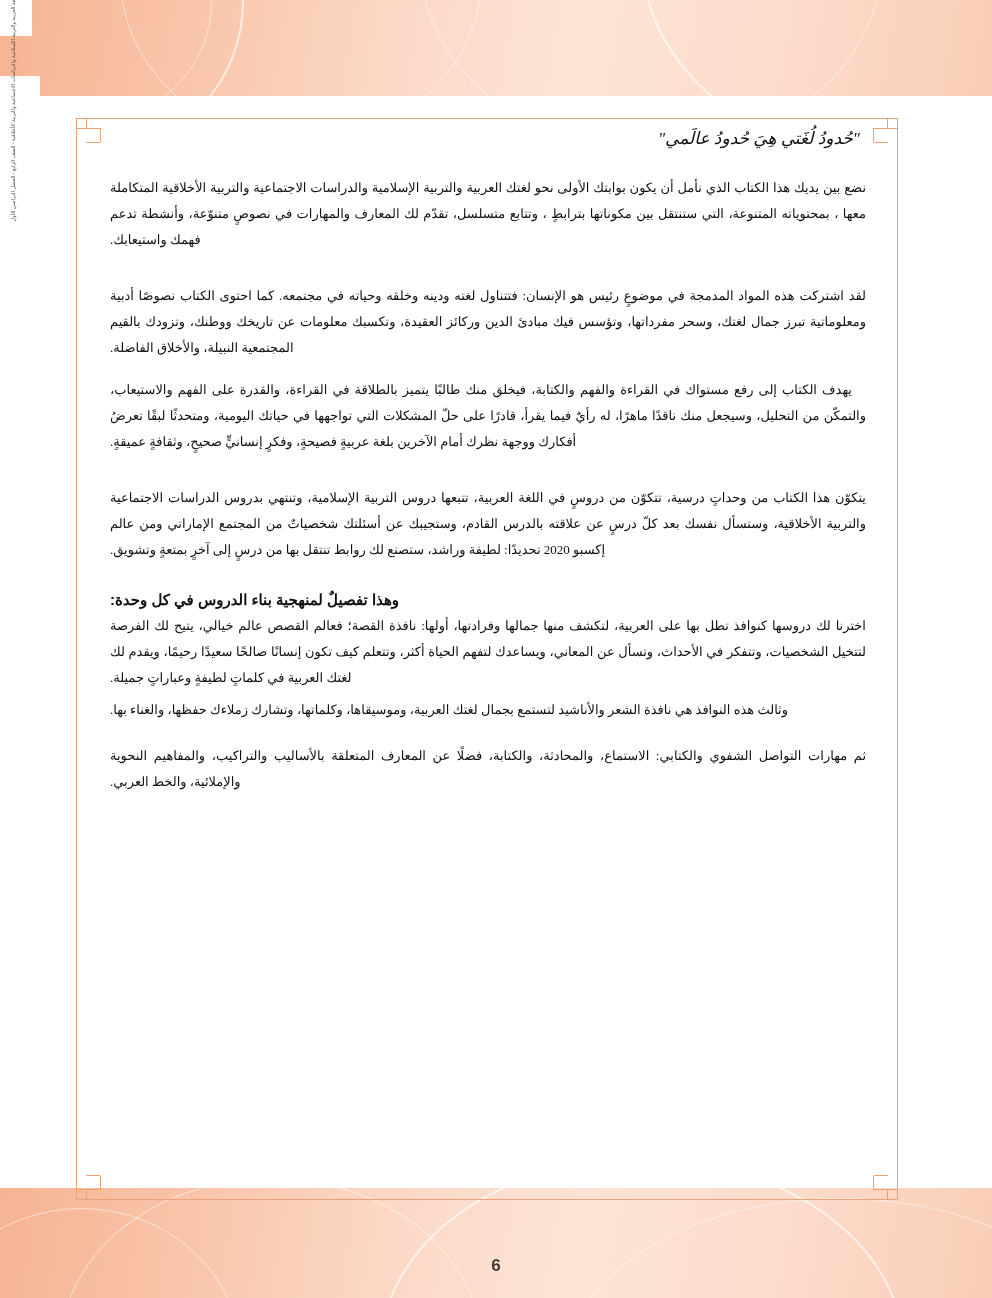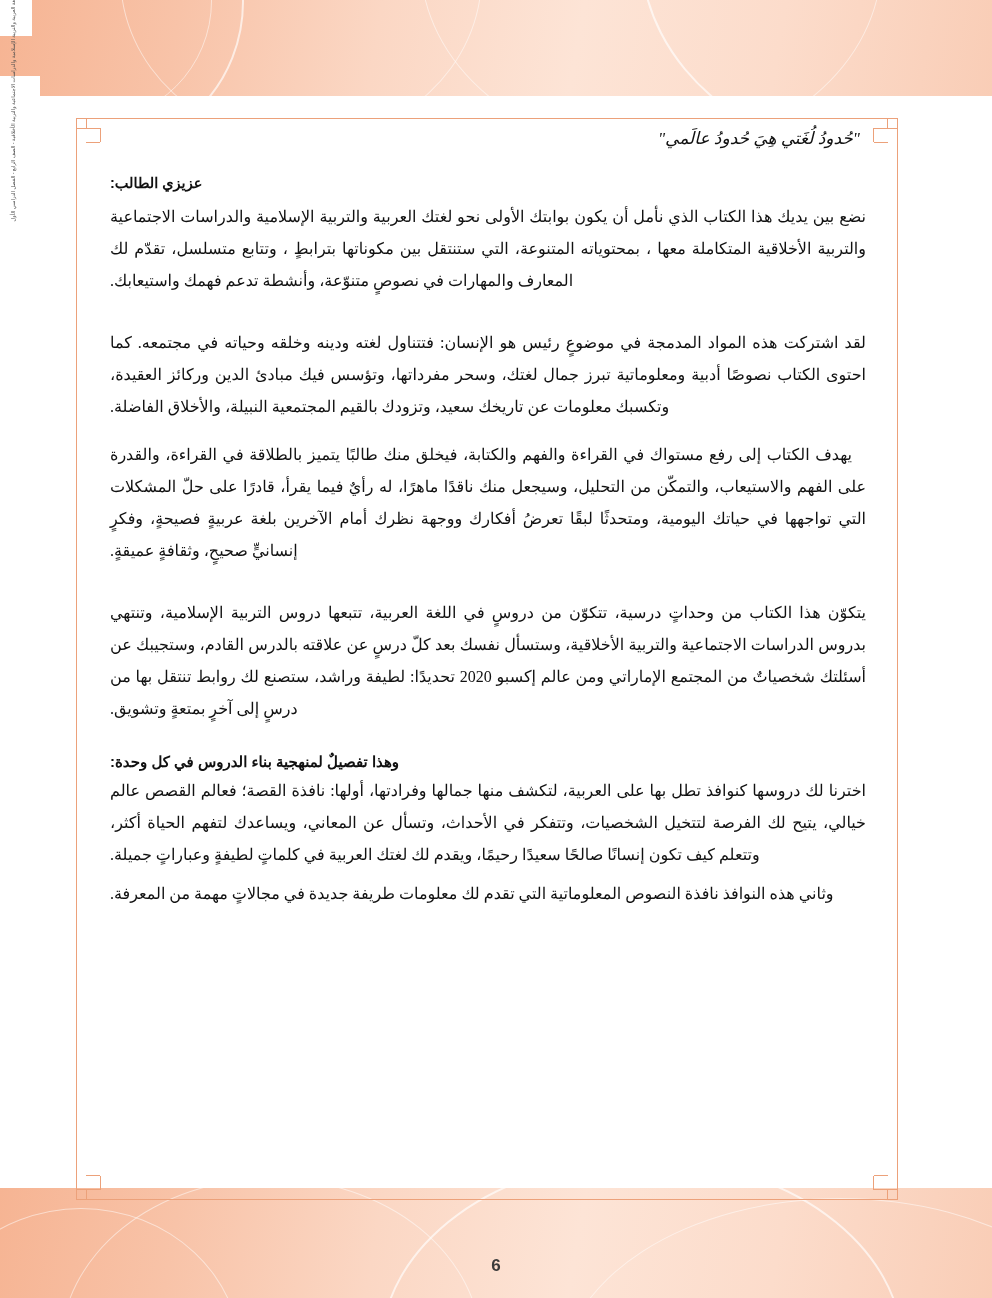--- a/index.html
+++ b/index.html
@@ -132,21 +132,21 @@
     padding-right: 6px;
   }
   .salutation {
     font-family: "Liberation Sans", sans-serif;
     font-weight: bold;
     font-size: 14.5px;
     text-align: left;
     margin: 0 0 10px 0;
   }
   p.body {
-    font-size: 16px;
+    font-size: 13px;
     line-height: 2.0;
     text-align: justify;
     text-align-last: left;
     margin: 0 0 16px 0;
   }
   p.body.indent { text-indent: 14px; margin-top: 7px; }
   p.body.tight { margin-bottom: 6px; }
   .gap { height: 14px; }
   .heading {
     font-family: "Liberation Sans", sans-serif;
@@ -226,39 +226,39 @@
         <i class="h s3"></i>
         <i class="v s4"></i>
     </div>
   </div>
 
   <div class="content">
 
 
     <div class="quote">"حُدودُ لُغَتي هِيَ حُدودُ عالَمي"</div>
 
-    <div class="salutation">عزيزي الطالب:</div>
 
     <p class="body">نضع بين يديك هذا الكتاب الذي نأمل أن يكون بوابتك الأولى نحو لغتك العربية والتربية الإسلامية والدراسات الاجتماعية والتربية الأخلاقية المتكاملة معها ، بمحتوياته المتنوعة، التي ستنتقل بين مكوناتها بترابطٍ ، وتتابع متسلسل، تقدّم لك المعارف والمهارات في نصوصٍ متنوّعة، وأنشطة تدعم فهمك واستيعابك.</p>
 
     <div class="gap"></div>
 
-    <p class="body">لقد اشتركت هذه المواد المدمجة في موضوعٍ رئيس هو الإنسان: فتتناول لغته ودينه وخلقه وحياته في مجتمعه. كما احتوى الكتاب نصوصًا أدبية ومعلوماتية تبرز جمال لغتك، وسحر مفرداتها، وتؤسس فيك مبادئ الدين وركائز العقيدة، وتكسبك معلومات عن تاريخك سعيد، وتزودك بالقيم المجتمعية النبيلة، والأخلاق الفاضلة.</p>
+    <p class="body">لقد اشتركت هذه المواد المدمجة في موضوعٍ رئيس هو الإنسان: فتتناول لغته ودينه وخلقه وحياته في مجتمعه. كما احتوى الكتاب نصوصًا أدبية ومعلوماتية تبرز جمال لغتك، وسحر مفرداتها، وتؤسس فيك مبادئ الدين وركائز العقيدة، وتكسبك معلومات عن تاريخك ووطنك، وتزودك بالقيم المجتمعية النبيلة، والأخلاق الفاضلة.</p>
 
     <p class="body indent">يهدف الكتاب إلى رفع مستواك في القراءة والفهم والكتابة، فيخلق منك طالبًا يتميز بالطلاقة في القراءة، والقدرة على الفهم والاستيعاب، والتمكّن من التحليل، وسيجعل منك ناقدًا ماهرًا، له رأيٌ فيما يقرأ، قادرًا على حلّ المشكلات التي تواجهها في حياتك اليومية، ومتحدثًا لبقًا تعرضُ أفكارك ووجهة نظرك أمام الآخرين بلغة عربيةٍ فصيحةٍ، وفكرٍ إنسانيٍّ صحيحٍ، وثقافةٍ عميقةٍ.</p>
 
     <div class="gap"></div>
 
     <p class="body">يتكوّن هذا الكتاب من وحداتٍ درسية، تتكوّن من دروسٍ في اللغة العربية، تتبعها دروس التربية الإسلامية، وتنتهي بدروس الدراسات الاجتماعية والتربية الأخلاقية، وستسأل نفسك بعد كلّ درسٍ عن علاقته بالدرس القادم، وستجيبك عن أسئلتك شخصياتٌ من المجتمع الإماراتي ومن عالم إكسبو 2020 تحديدًا: لطيفة وراشد، ستصنع لك روابط تنتقل بها من درسٍ إلى آخرٍ بمتعةٍ وتشويق.</p>
 
     <div class="heading">وهذا تفصيلٌ لمنهجية بناء الدروس في كل وحدة:</div>
 
     <p class="body tight">اخترنا لك دروسها كنوافذ تطل بها على العربية، لتكشف منها جمالها وفرادتها، أولها: نافذة القصة؛ فعالم القصص عالم خيالي، يتيح لك الفرصة لتتخيل الشخصيات، وتتفكر في الأحداث، وتسأل عن المعاني، ويساعدك لتفهم الحياة أكثر، وتتعلم كيف تكون إنسانًا صالحًا سعيدًا رحيمًا، ويقدم لك لغتك العربية في كلماتٍ لطيفةٍ وعباراتٍ جميلة.</p>
-    <p class="body tight indent">وثاني هذه النوافذ نافذة النصوص المعلوماتية التي تقدم لك معلومات طريفة جديدة في مجالاتٍ مهمة من المعرفة.</p>
+    <p class="body tight">وثالث هذه النوافذ هي نافذة الشعر والأناشيد لتستمع بجمال لغتك العربية، وموسيقاها، وكلماتها، وتشارك زملاءك حفظها، والغناء بها.</p>
 
     <div class="gap"></div>
 
+    <p class="body">ثم مهارات التواصل الشفوي والكتابي: الاستماع، والمحادثة، والكتابة، فضلًا عن المعارف المتعلقة بالأساليب والتراكيب، والمفاهيم النحوية والإملائية، والخط العربي.</p>
 
   </div>
 
   <div class="page-number">6</div>
 
 </div>
 
 </body></html>

